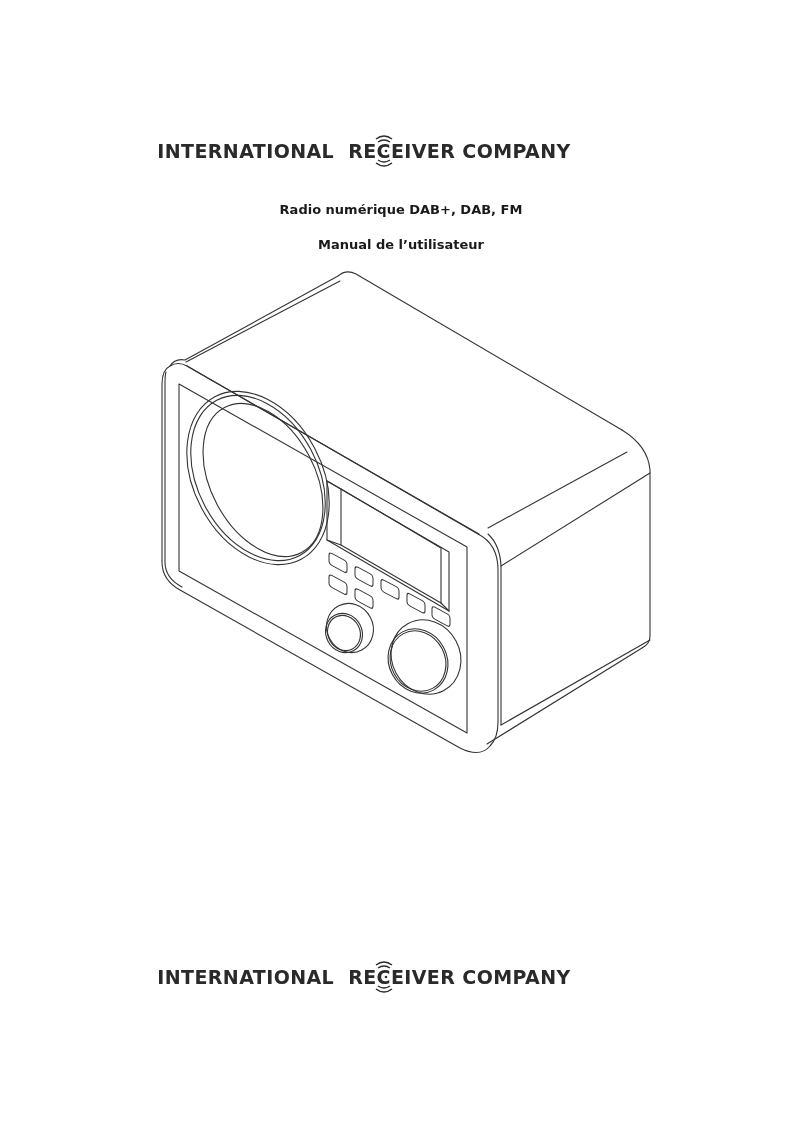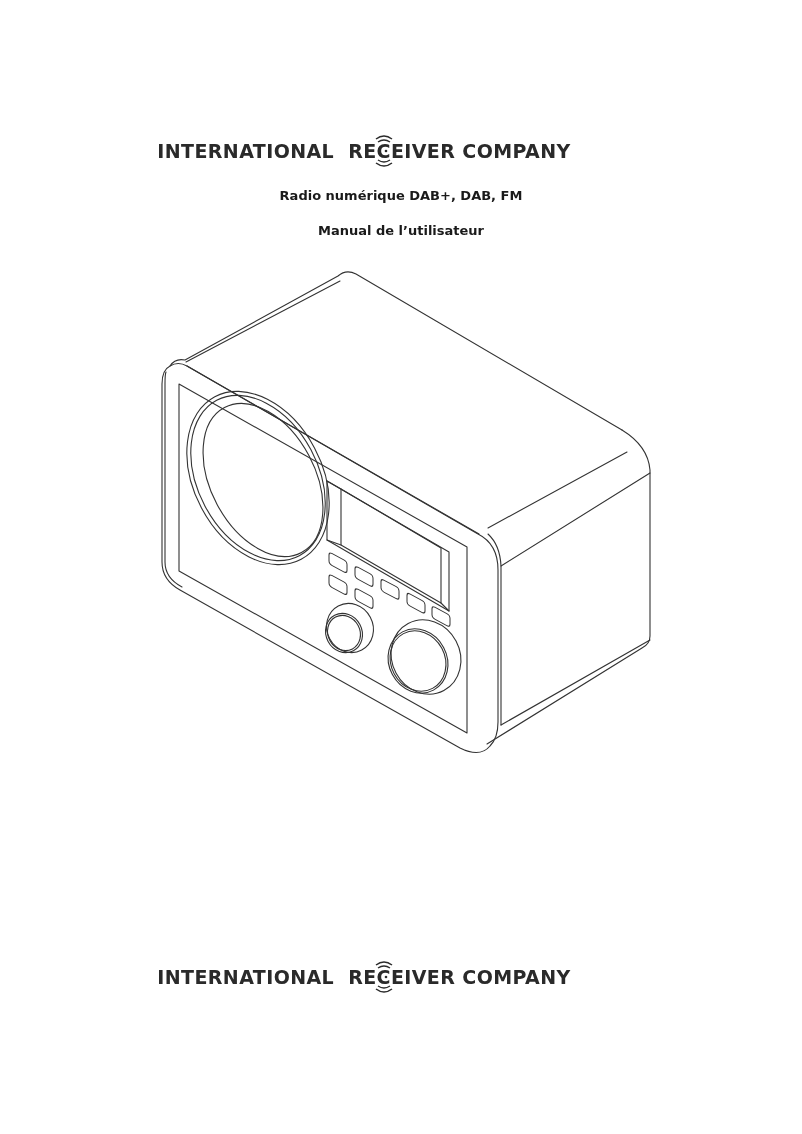--- a/index.html
+++ b/index.html
@@ -7,21 +7,21 @@
          font-family: "Liberation Sans", sans-serif; color: #222; }
   .logo { position: absolute; left: 0; width: 680px; text-align: center;
           font-family: "DejaVu Sans", sans-serif; font-weight: bold;
           font-size: 19px; letter-spacing: 0.4px; color: #2a2a2a; margin-left: 24px; }
   .logo .rec { position: relative; display: inline-block; }
   .logo svg.waves { position: absolute; left: 50%; top: -9px; transform: translateX(-50%); }
   .logo-top { top: 140px; }
   .logo-bottom { top: 966px; }
   .subtitle { position: absolute; left: 0; width: 802px; text-align: center;
               font-family: "DejaVu Sans", sans-serif; font-weight: bold;
-              font-size: 13px; color: #1a1a1a; line-height: 19px; }
+              font-size: 13px; color: #1a1a1a; line-height: 19px; margin-top: 14px; }
   .subtitle.l1 { top: 186px; }
   .subtitle.l2 { top: 221px; }
   .illustration { position: absolute; left: 0; top: 0; }
 </style>
 </head>
 <body>
 
 <div class="logo logo-top">
   <span>INTERNATIONAL</span>
   &nbsp;<span class="rec"><span>RE</span><span style="position:relative;display:inline-block;"><svg class="waves" width="22" height="40" viewBox="0 0 22 40">

